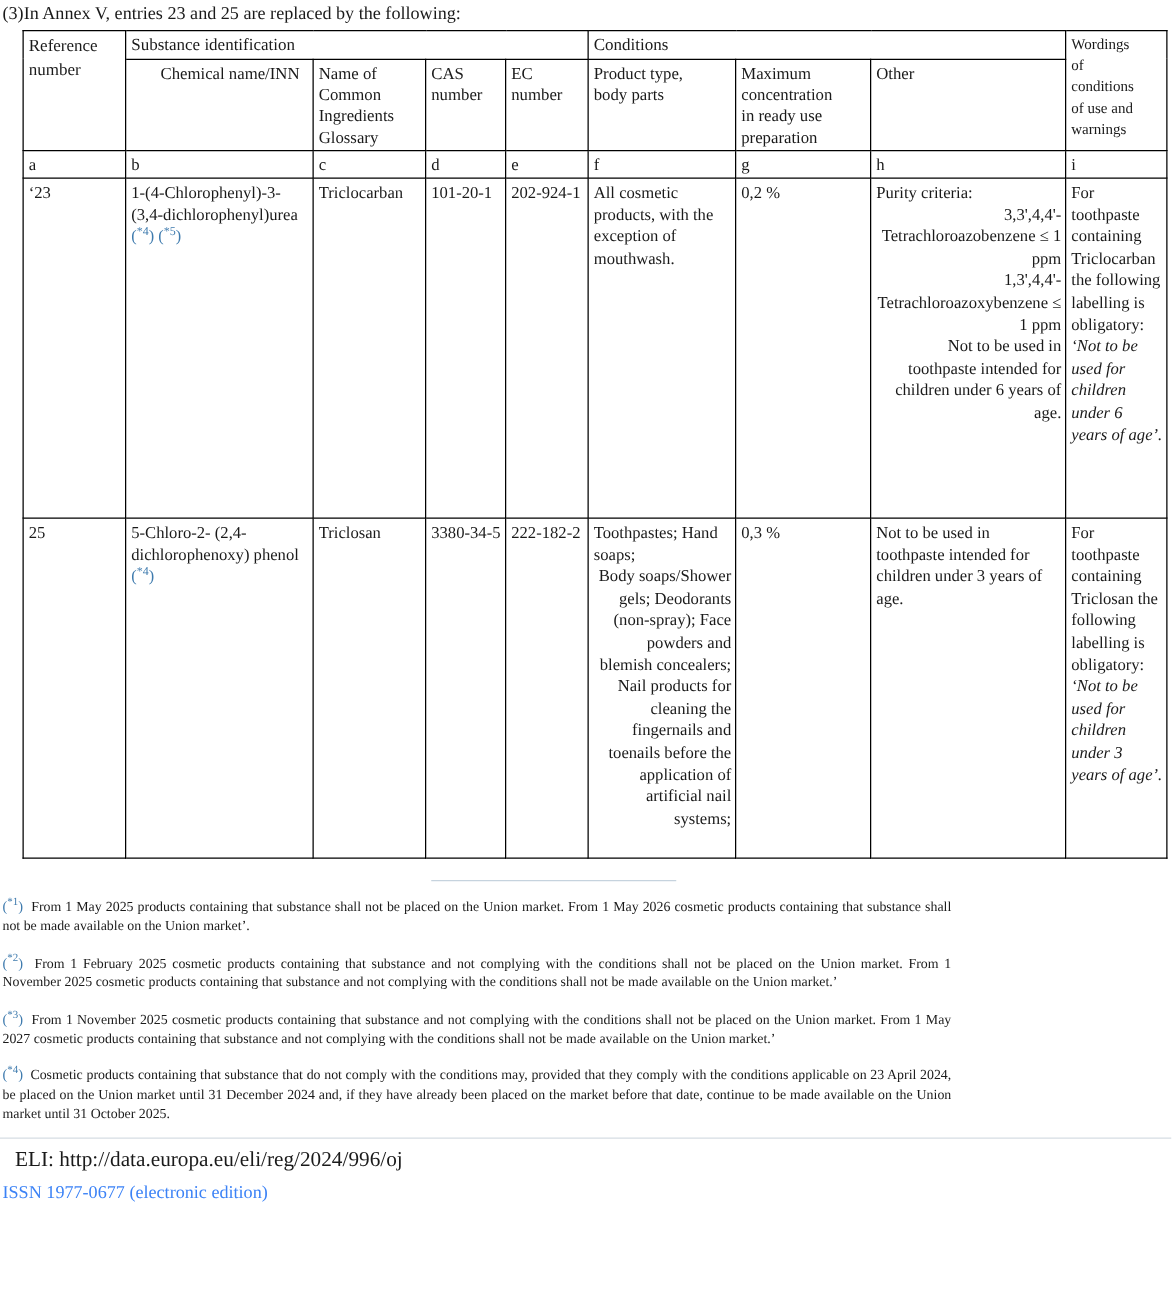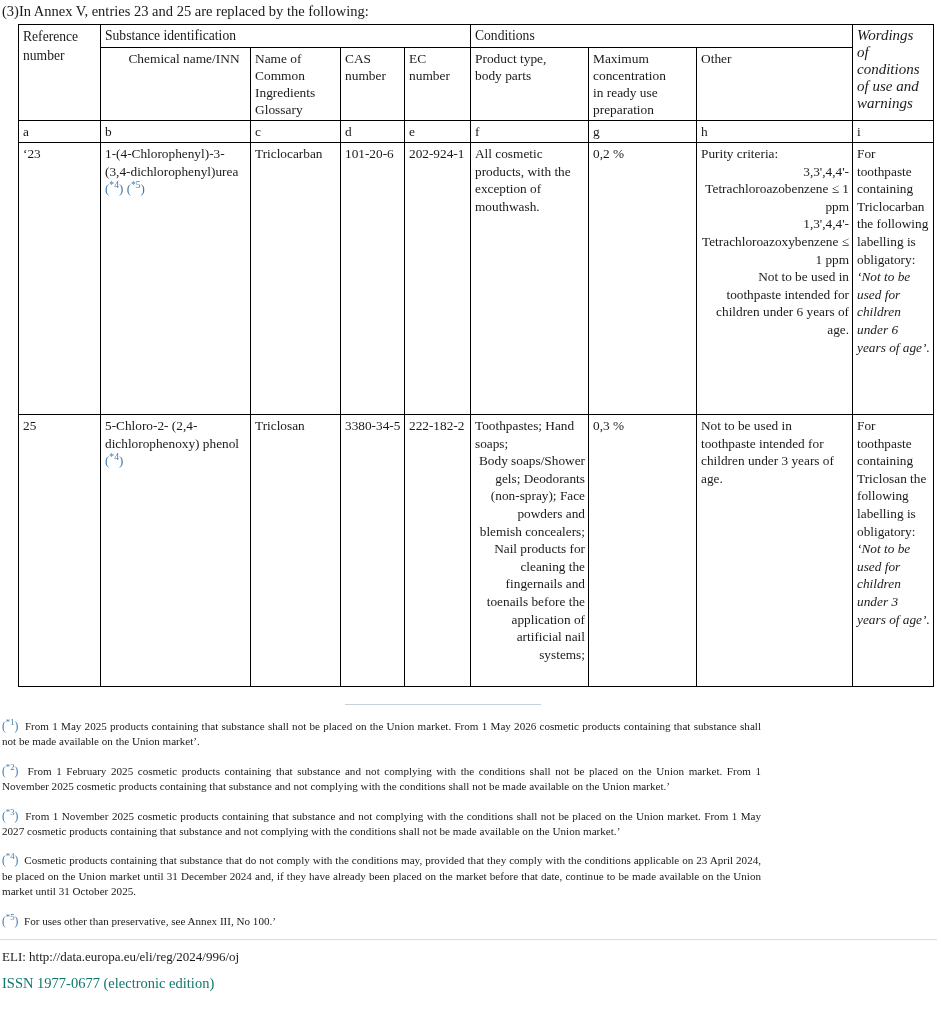--- a/index.html
+++ b/index.html
@@ -48,21 +48,21 @@
     text-align: left;
   }
   th.grp, th.sub, td.letter {
     text-align: center;
     font-weight: bold;
     vertical-align: middle;
   }
   th.grp { font-size: 13.6px; padding: 4px 2px; }
   th.sub { font-size: 13.4px; padding: 5px 3px; line-height: 17px;}
   th.refnum { font-size: 13.6px; text-align:center; font-weight:bold; vertical-align: top; padding-top:5px; line-height: 19px; margin-left: 11px;}
-  th.wordings { font-size: 15px; text-align:center; font-weight:bold; vertical-align: top; padding-top:5px; line-height: 17px; font-style: italic;}
+  th.wordings { font-size: 12px; text-align:center; font-weight:bold; vertical-align: top; padding-top:5px; line-height: 17px;}
   td.letter { font-size: 13.4px; padding: 3px 2px; }
 
   td.body { font-size: 13.3px; line-height: 17.6px; }
   td.body p { margin: 0; }
   td.body p + p { margin-top: 0px; text-align: right; }
 
   .ital { font-style: italic; text-align: right; }
 
   
   .fnref {
@@ -106,30 +106,30 @@
 
   
   .fullrule {
     border: none;
     border-top: 1px solid #d6dde4;
     width: 937px;
     margin: 10px 0 8px 0;
   }
 
   .eli {
-    font-size: 13px;
-    line-height: 18px;
-    margin-left: 2px;
+    font-size: 17px;
+    line-height: 18px;
+    margin-left: 12px;
   }
   .issn {
     font-size: 14.5px;
     line-height: 18px;
     margin-left: 2px;
     margin-top: 8px;
-    color: #0f766e;
+    color: #3b82f6;
   }
 </style>
 </head>
 <body>
 
 <div class="page">
 
   <div class="intro">(3)In Annex V, entries 23 and 25 are replaced by the following:</div>
 
   <table class="annex">
@@ -185,21 +185,21 @@
         <td class="letter">h</td>
         <td class="letter">i</td>
       </tr>
     </thead>
     <tbody>
 
       <tr style="height:272px">
         <td class="body">‘23</td>
         <td class="body"><span>1-(4-Chlorophenyl)-3-(3,4-dichlorophenyl)urea </span><span class="fnref">(<sup>*4</sup>)</span> <span class="fnref">(<sup>*5</sup>)</span></td>
         <td class="body">Triclocarban</td>
-        <td class="body">101-20-6</td>
+        <td class="body">101-20-1</td>
         <td class="body">202-924-1</td>
         <td class="body">
           <p>All cosmetic products, with the exception of mouthwash.</p>
         </td>
         <td class="body">0,2 %</td>
         <td class="body">
           <p>Purity criteria:</p>
           <p>3,3',4,4'-Tetrachloroazobenzene ≤ 1 ppm</p>
           <p>1,3',4,4'-Tetrachloroazoxybenzene ≤ 1 ppm</p>
           <p>Not to be used in toothpaste intended for children under 6 years of age.</p>
@@ -236,23 +236,20 @@
     </div>
     <div class="fn">
       <span class="mark">(<sup>*2</sup>)</span>&nbsp; <span>From 1 February 2025 cosmetic products containing that substance and not complying with the conditions shall not be placed on the Union market. From 1 November 2025 cosmetic products containing that substance and not complying with the conditions shall not be made available on the Union market.’</span>
     </div>
     <div class="fn">
       <span class="mark">(<sup>*3</sup>)</span>&nbsp; <span>From 1 November 2025 cosmetic products containing that substance and not complying with the conditions shall not be placed on the Union market. From 1 May 2027 cosmetic products containing that substance and not complying with the conditions shall not be made available on the Union market.’</span>
     </div>
     <div class="fn">
       <span class="mark">(<sup>*4</sup>)</span>&nbsp; <span>Cosmetic products containing that substance that do not comply with the conditions may, provided that they comply with the conditions applicable on 23 April 2024, be placed on the Union market until 31 December 2024 and, if they have already been placed on the market before that date, continue to be made available on the Union market until 31 October 2025.</span>
     </div>
-    <div class="fn">
-      <span class="mark">(<sup>*5</sup>)</span>&nbsp; <span>For uses other than preservative, see Annex III, No 100.’</span>
-    </div>
   </div>
 
   <hr class="fullrule">
 
   <div class="eli">ELI: http://data.europa.eu/eli/reg/2024/996/oj</div>
   <div class="issn">ISSN 1977-0677 (electronic edition)</div>
 
 </div>
 
 </body></html>

